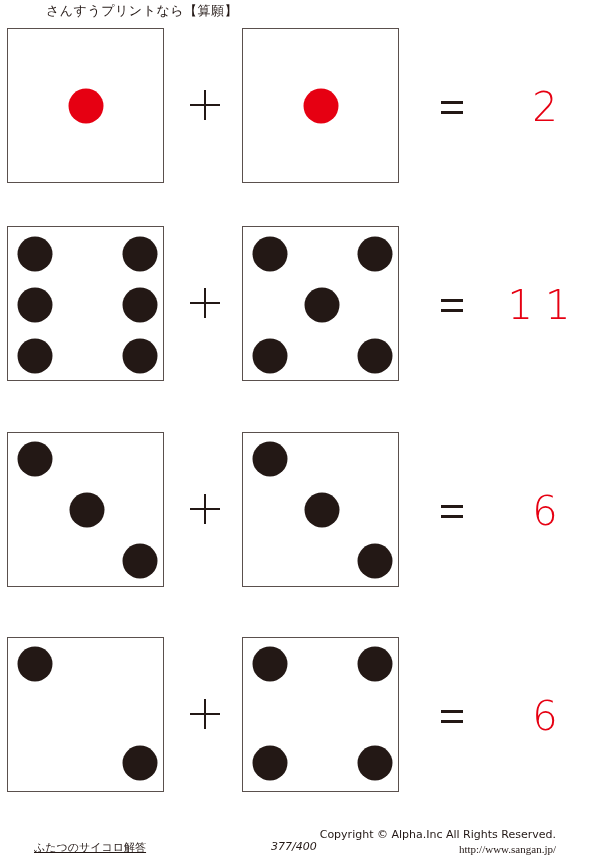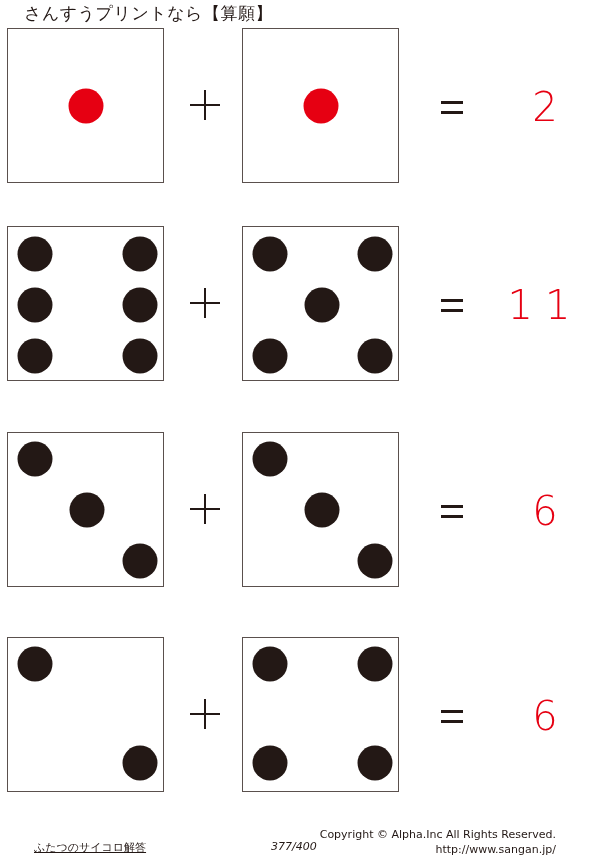--- a/index.html
+++ b/index.html
@@ -1,36 +1,36 @@
 <!DOCTYPE html>
 <html><head>
 <meta charset="utf-8">
 <style>
   html, body { margin:0; padding:0; background:#ffffff; }
   body { width:600px; height:859px; position:relative; overflow:hidden;
          font-family:"DejaVu Sans", sans-serif; color:#231815; }
-  .header { position:absolute; left:24px; top:2px; font-size:17px; color:#231815; letter-spacing:0.5px; }
+  .header { position:absolute; left:46px; top:2px; font-size:13px; color:#231815; letter-spacing:0.5px; }
   .row { position:absolute; left:0; width:600px; height:158px; }
   .die { position:absolute; width:157px; height:155px; border:1.5px solid #5a504d; box-sizing:border-box; background:#fff; }
   .die.left { left:7px; }
   .die.right { left:242px; }
   .pip { position:absolute; width:35px; height:35px; border-radius:50%; background:#231815; transform:translate(-50%,-50%); }
   .pip.red { background:#e60012; }
   .plus { position:absolute; left:190px; top:62px; width:30px; height:30px; }
   .plus::before { content:""; position:absolute; left:0; top:14px; width:30px; height:2px; background:#231815; }
   .plus::after { content:""; position:absolute; left:14px; top:0; width:2px; height:30px; background:#231815; }
   .equals { position:absolute; left:441px; top:73px; width:22px; height:14px; }
   .equals::before { content:""; position:absolute; left:0; top:0; width:22px; height:2.5px; background:#231815; }
   .equals::after { content:""; position:absolute; left:0; top:10px; width:22px; height:2.5px; background:#231815; }
   .answer { position:absolute; left:505px; top:55px; width:80px; text-align:center; font-size:40px; color:#e60012;
             font-family:"DejaVu Sans", sans-serif; font-weight:200; line-height:48px; }
   .footer-left { position:absolute; left:34px; top:840px; font-size:11px; color:#231815;text-decoration:underline; }
   .footer-page { position:absolute; left:271px; top:840px; font-size:11px; color:#231815;font-style:italic; }
   .footer-copy { position:absolute; right:44px; top:828px; font-size:11px; color:#231815; text-align:left; }
-  .footer-url { position:absolute; right:44px; top:843px; font-size:11px; color:#231815; text-align:right; }
+  .footer-url { position:absolute; right:44px; top:843px; font-size:11px; color:#231815; text-align:right;font-family:Liberation Serif, serif; }
 </style>
 </head>
 <body>
 
 <div class="header">さんすうプリントなら【算願】</div>
 
 <div class="row" style="top:28px;">
   <div class="die left">
     <span class="pip red" style="left:78px;top:77px;"></span>
   </div>

